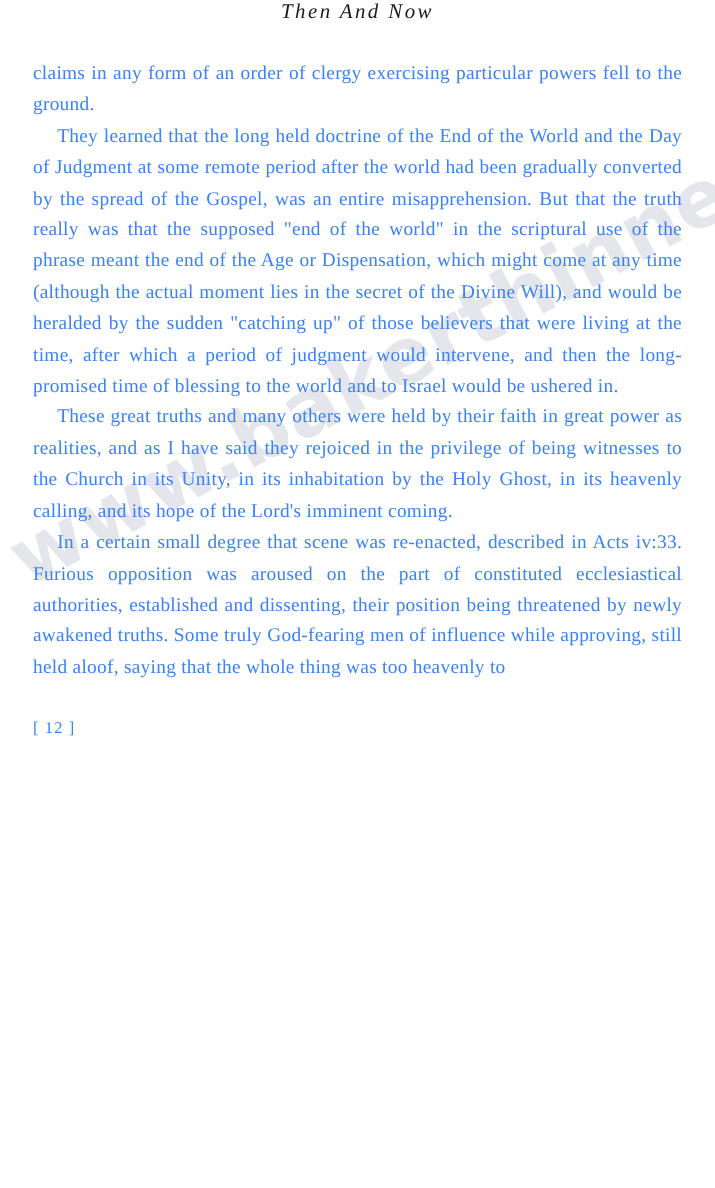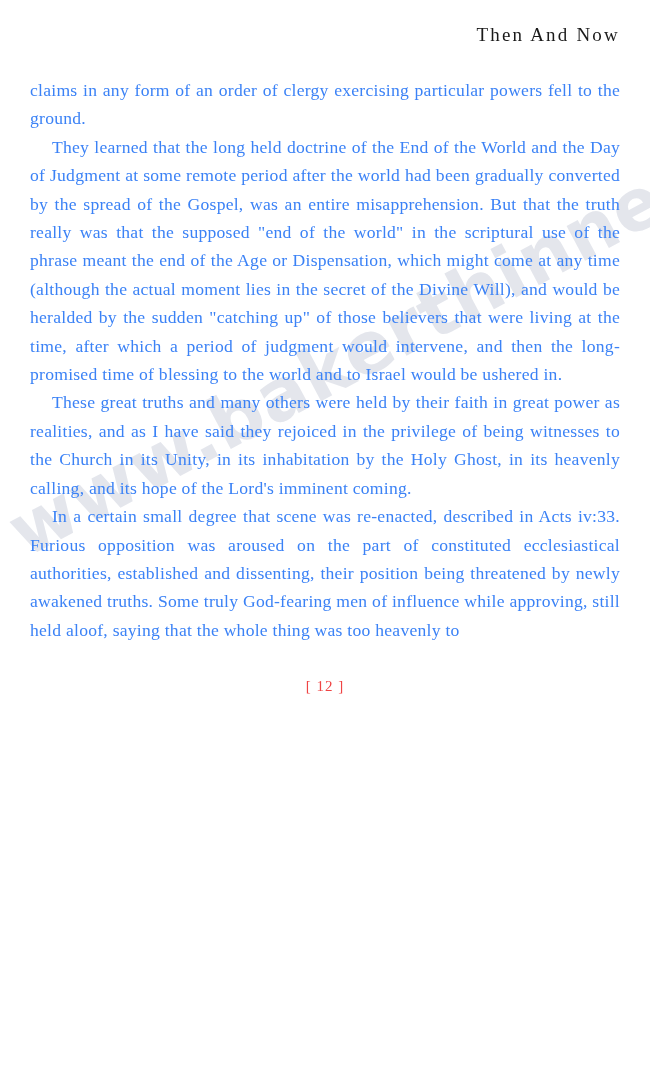--- a/index.html
+++ b/index.html
@@ -48,25 +48,25 @@
     white-space: nowrap;
   }
 
   #content {
     position: relative;
     z-index: 10;
     padding: 0 30px;
   }
 
   .running-head {
-    text-align: right;
+    text-align: center;
     font-family: "Liberation Serif", serif;
+    font-style: italic;
     font-size: 19px;
     letter-spacing: 2.2px;
-    margin-top: 24px;
     margin-bottom: 30px;
     color: #1a1a1a;
   }
 
   .body-text {
     font-size: 17.6px;
     line-height: 28.4px;
     text-align: justify;
     letter-spacing: 0.25px;
     color: #3b82f6;
@@ -74,24 +74,23 @@
   .body-text p {
     margin: 0;
     text-indent: 0;
   }
   .body-text p.indent {
     text-indent: 22px;
   }
 
   .folio {
     margin-top: 34px;
-    text-align: center;
     font-size: 15px;
     letter-spacing: 1px;
-    color: #ef4444;
+    color: #3b82f6;
   }
 </style>
 </head>
 <body>
 
 <div id="page">
 
   <div id="watermark">
     <div class="wm-text">www.bakerthinner.org</div>
   </div>

